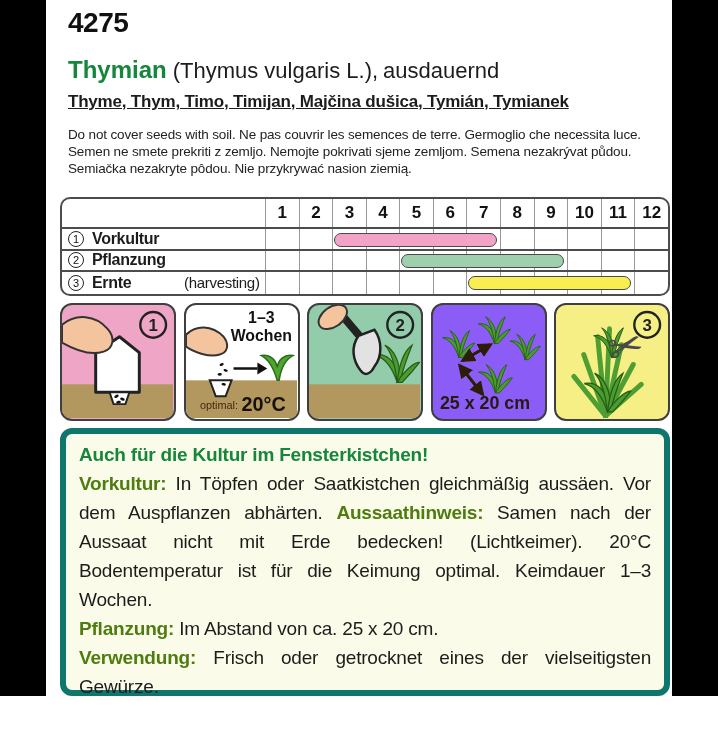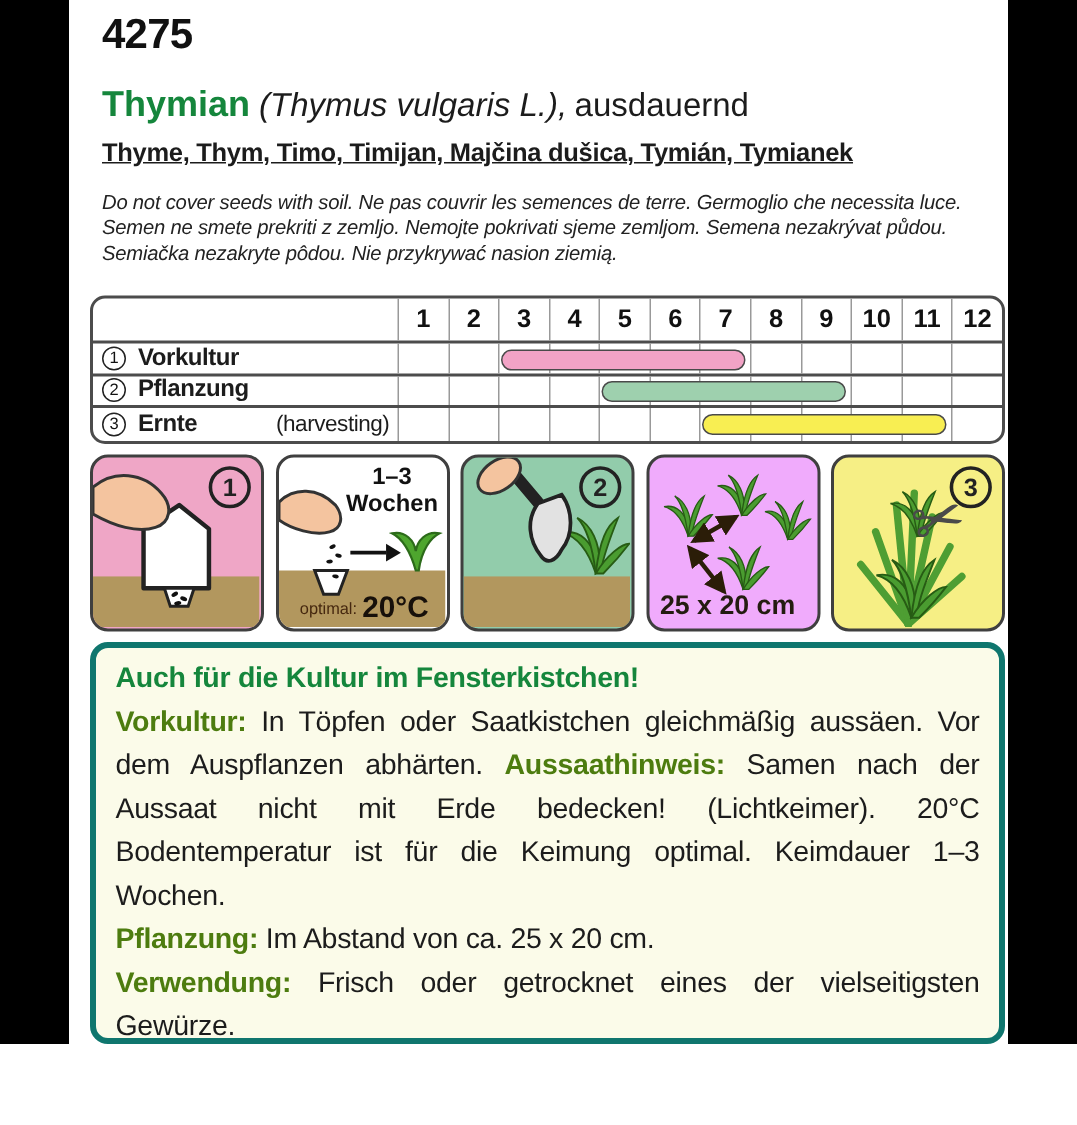--- a/index.html
+++ b/index.html
@@ -8,28 +8,28 @@
           font-family:"Liberation Sans", sans-serif; color:#1c1c1c; }
   .band { position:absolute; top:0; height:750px; background:#000; }
   .band.left { left:0; width:46px; }
   .band.right { left:672px; width:46px; }
 
   .article { position:absolute; left:68px; top:7px; font-size:28px; font-weight:bold; color:#111;
              letter-spacing:-0.5px; }
 
   .title-line { position:absolute; left:68px; top:56px; font-size:22px; white-space:nowrap; }
   .t-name { font-weight:bold; font-size:24px; color:#15863c; margin-right:6px; }
-  .t-sci { font-style:italic; color:#1c1c1c; }
+  .t-sci { color:#1c1c1c; }
   .t-suffix { color:#1c1c1c; margin-left:5px; }
 
   .synonyms { position:absolute; left:68px; top:92px; font-size:17px; font-weight:bold; white-space:nowrap; letter-spacing:-0.2px;text-decoration:underline; }
 
   .note { position:absolute; left:68px; top:126px; width:596px; font-size:13.5px; line-height:17px;
           letter-spacing:-0.15px; color:#222; }
-  .note div { white-space:nowrap;font-style:italic; }
+  .note div { white-space:nowrap; }
 
   
   .calbox { position:absolute; left:60px; top:197px; width:610px; height:99px;
             border:2px solid #4c4c4c; border-radius:10px; background:#fff; overflow:hidden; }
   .cal-header { display:flex; height:30px; border-bottom:2px solid #4c4c4c; }
   .cal-spacer { width:203px; }
   .cal-mcell { width:33.58px; border-left:1px solid #999; text-align:center;
                font-weight:bold; font-size:17px; line-height:28px; color:#111; }
   .cal-row { position:relative; display:flex; height:21.6px; border-bottom:2px solid #4c4c4c; }
   .cal-row:last-child { border-bottom:none; }
@@ -42,21 +42,21 @@
   .cal-cell { width:33.58px; border-left:1px solid #999; }
   .cal-bar { position:absolute; top:3.5px; height:14px; border:1.6px solid #4a4a4a; border-radius:8px; }
 
   
   .picto-row { position:absolute; left:60px; top:303px; width:612px; display:flex; gap:7.5px; }
   .panel { width:116px; height:118px; border:2.5px solid #3f3f3f; border-radius:12px; overflow:hidden; flex:none; }
   .panel svg { display:block; width:111px; height:113px; }
 
   
   .infobox { position:absolute; left:60px; top:428px; width:610px; height:268px;
-             border:4px solid #0f766e; border-radius:12px; background:#fbfbe9;
+             border:6px solid #0f766e; border-radius:12px; background:#fbfbe9;
              padding:6px 13px 0 13px; font-size:19px; line-height:29px; }
   .ib-head { font-weight:bold; color:#15863c; letter-spacing:-0.2px; }
   .ib-para { text-align:justify; color:#1c1c1c; letter-spacing:-0.2px; }
   .kw { font-weight:bold; color:#4d7c0f; }
 
   .footer { position:absolute; left:66px; top:703px; width:600px; font-size:15px; line-height:18px;
             letter-spacing:-0.1px; color:#0f172a; }
   .footer div { white-space:nowrap; }
 </style>
 </head>
@@ -218,21 +218,21 @@
         <rect x="0" y="80" width="112" height="34" fill="#b2975e"></rect>
         <use href="#tuft" x="64" y="34" width="50" height="48"></use>
         <line x1="50" y1="30" x2="28" y2="4" stroke="#222" stroke-width="8" stroke-linecap="round"></line>
         <path d="M52 66 C44 56 42 42 50 31 L66 25 C74 36 74 52 66 62 C62 70 56 72 52 66 Z" fill="#e2e2e2" stroke="#222" stroke-width="2.5"></path>
         <ellipse cx="24" cy="12" rx="16" ry="10" transform="rotate(-35 24 12)" fill="#f4c49f" stroke="#333" stroke-width="2"></ellipse>
         <circle cx="92" cy="20" r="13" fill="none" stroke="#222" stroke-width="2.4"></circle>
         <text x="92" y="26" text-anchor="middle" font-size="17" font-weight="bold" fill="#222">2</text>
       </svg>
     </div>
 
-    <div class="panel" style="background: #f0abfc; text-align: center;">
+    <div class="panel" style="background: #8b5cf6; text-align: center;">
       <svg viewBox="0 0 112 114">
         <use href="#tuft" x="8" y="22" width="36" height="33"></use>
         <use href="#tuft" x="44" y="8" width="36" height="33"></use>
         <use href="#tuft" x="76" y="26" width="34" height="31"></use>
         <use href="#tuft" x="44" y="56" width="38" height="35"></use>
         <line x1="30" y1="56" x2="58" y2="40" stroke="#2b1d08" stroke-width="3" marker-start="url(#ah)" marker-end="url(#ah)"></line>
         <line x1="27" y1="61" x2="50" y2="90" stroke="#2b1d08" stroke-width="3" marker-start="url(#ah)" marker-end="url(#ah)"></line>
         <text x="7" y="105" font-size="18" font-weight="bold" fill="#241c10">25 x 20 cm</text>
       </svg>
     </div>

